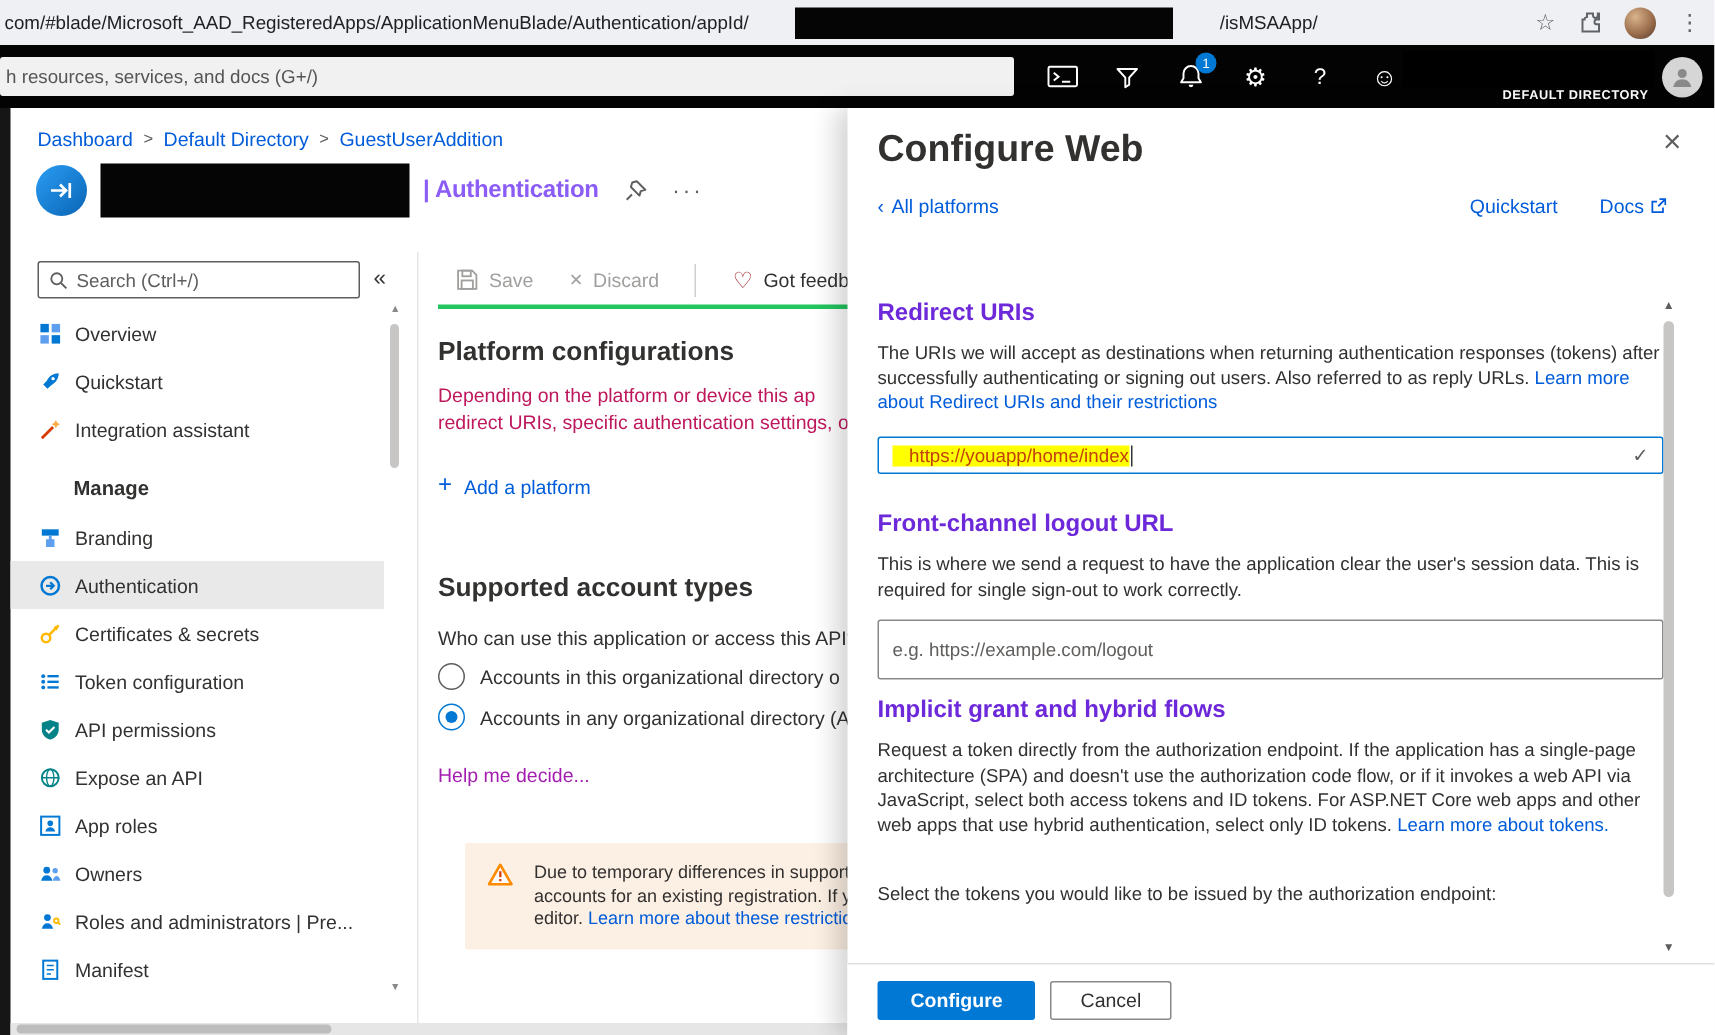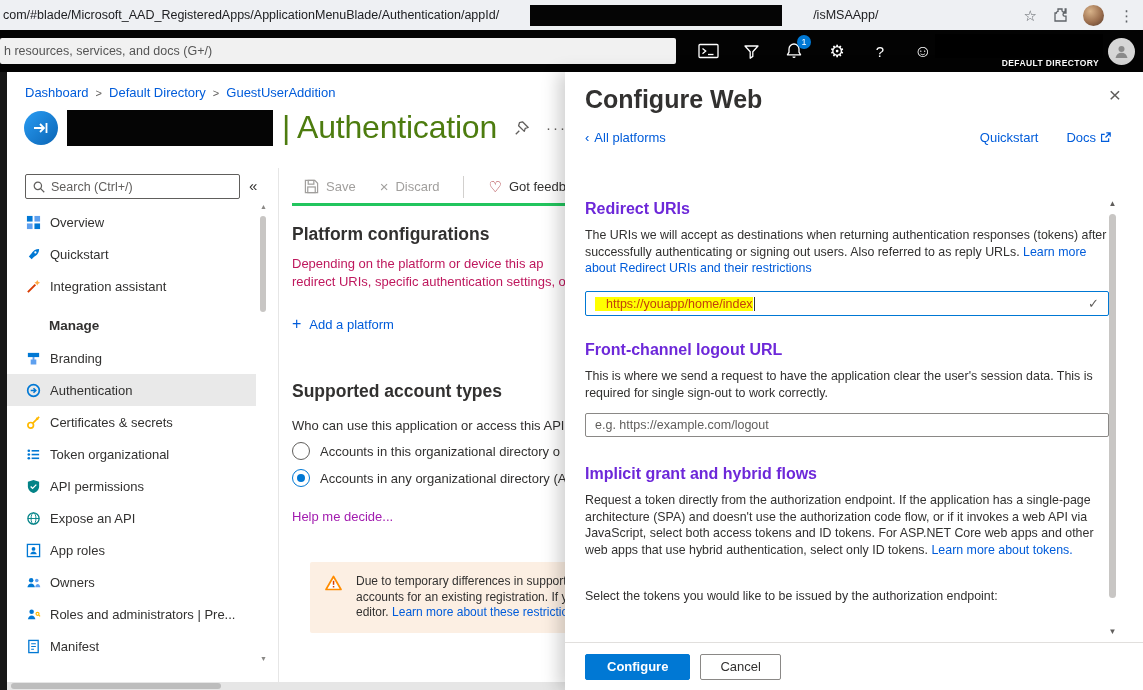--- a/index.html
+++ b/index.html
@@ -34,21 +34,21 @@
   .hscroll { position:absolute; left:7px; bottom:0; width:558px; height:8px; background:#e6e6e6; }
   .hscroll-thumb { position:absolute; left:4px; top:1px; width:210px; height:6px; background:#bdbdbd; border-radius:3px; }
 
   .crumbs { position:absolute; left:25px; top:85px; display:flex; align-items:center; gap:7px; font-size:13px; }
   .crumb { color:#015cda; cursor:pointer; white-space:nowrap; }
   .crumb-sep { color:#605e5c; font-size:11px; }
 
   .title-row { position:absolute; left:24px; top:109px; display:flex; align-items:center; gap:9px; }
   .app-icon { width:34px; height:34px; border-radius:50%; background:linear-gradient(135deg,#2a9df4,#0a64b4); display:flex; align-items:center; justify-content:center; }
   .redact-app { width:206px; height:36px; }
-  .page-title { font-size:32px; font-weight:400; color:#4d7c0f; white-space:nowrap; letter-spacing:-.2px; }
+  .page-title { font-size:16px; font-weight:700; color:#8b5cf6; white-space:nowrap; letter-spacing:-.2px; }
   .title-tools { display:flex; align-items:center; gap:16px; margin-left:8px; }
   .dots-h { color:#605e5c; font-size:15px; letter-spacing:2px; cursor:pointer; }
 
   
   .side-search { position:absolute; left:25px; top:174px; width:215px; height:25px; border:1px solid #605e5c; border-radius:2px; background:#fff; display:flex; align-items:center; gap:5px; padding:0 6px; }
   .side-search input { border:0; outline:none; flex:1; font-size:12.5px; color:#323130; min-width:0; }
   .side-search input::placeholder { color:#605e5c; }
   .collapse-btn { position:absolute; left:249px; top:177px; font-size:15px; color:#323130; cursor:pointer; }
 
   .nav { position:absolute; left:7px; top:206px; width:249px; }
@@ -288,21 +288,21 @@
     <span class="nav-icon">
         <svg width="15" height="15" viewBox="0 0 16 16" fill="#0078d4">
           <circle cx="3" cy="4" r="1.4"></circle>
           <rect x="6" y="3.2" width="8" height="1.7"></rect>
           <circle cx="3" cy="8" r="1.4"></circle>
           <rect x="6" y="7.2" width="8" height="1.7"></rect>
           <circle cx="3" cy="12" r="1.4"></circle>
           <rect x="6" y="11.2" width="8" height="1.7"></rect>
         </svg>
       </span>
-    <span>Token organizational</span>
+    <span>Token configuration</span>
   </div>
   <div class="nav-item">
     <span class="nav-icon">
         <svg width="15" height="15" viewBox="0 0 16 16">
           <path d="M8 1l6 2v5c0 4-3.5 6.5-6 7-2.5-.5-6-3-6-7V3z" fill="#038387"></path>
           <path d="M5 8l2 2 4-4" stroke="#fff" stroke-width="1.5" fill="none"></path>
         </svg>
       </span>
     <span>API permissions</span>
   </div>
@@ -450,21 +450,21 @@
     <span>The URIs we will accept as destinations when returning authentication responses (tokens) after successfully authenticating or signing out users. Also referred to as reply URLs. </span><span class="link">Learn more about Redirect URIs and their restrictions</span>
   </div>
   <div class="p-input focused" style="top:219px;">
     <span class="hl">https://youapp/home/index</span>
     <span class="caret"></span>
     <span class="input-check">✓</span>
   </div>
 
   <div class="p-h" style="top:269px;">Front-channel logout URL</div>
   <div class="p-p" style="top:296px;">This is where we send a request to have the application clear the user's session data. This is required for single sign-out to work correctly.</div>
-  <div class="p-input" style="top:341px; height:24px;">
+  <div class="p-input" style="top:341px; height:40px;">
     <input placeholder="e.g. https://example.com/logout" style="">
   </div>
 
   <div class="p-h" style="top:393px;">Implicit grant and hybrid flows</div>
   <div class="p-p" style="top:420px;">
     <span>Request a token directly from the authorization endpoint. If the application has a single-page architecture (SPA) and doesn't use the authorization code flow, or if it invokes a web API via JavaScript, select both access tokens and ID tokens. For ASP.NET Core web apps and other web apps that use hybrid authentication, select only ID tokens. </span><span class="link">Learn more about tokens.</span>
   </div>
   <div class="p-p" style="top:516px;">Select the tokens you would like to be issued by the authorization endpoint:</div>
 
   <div class="p-scroll">

